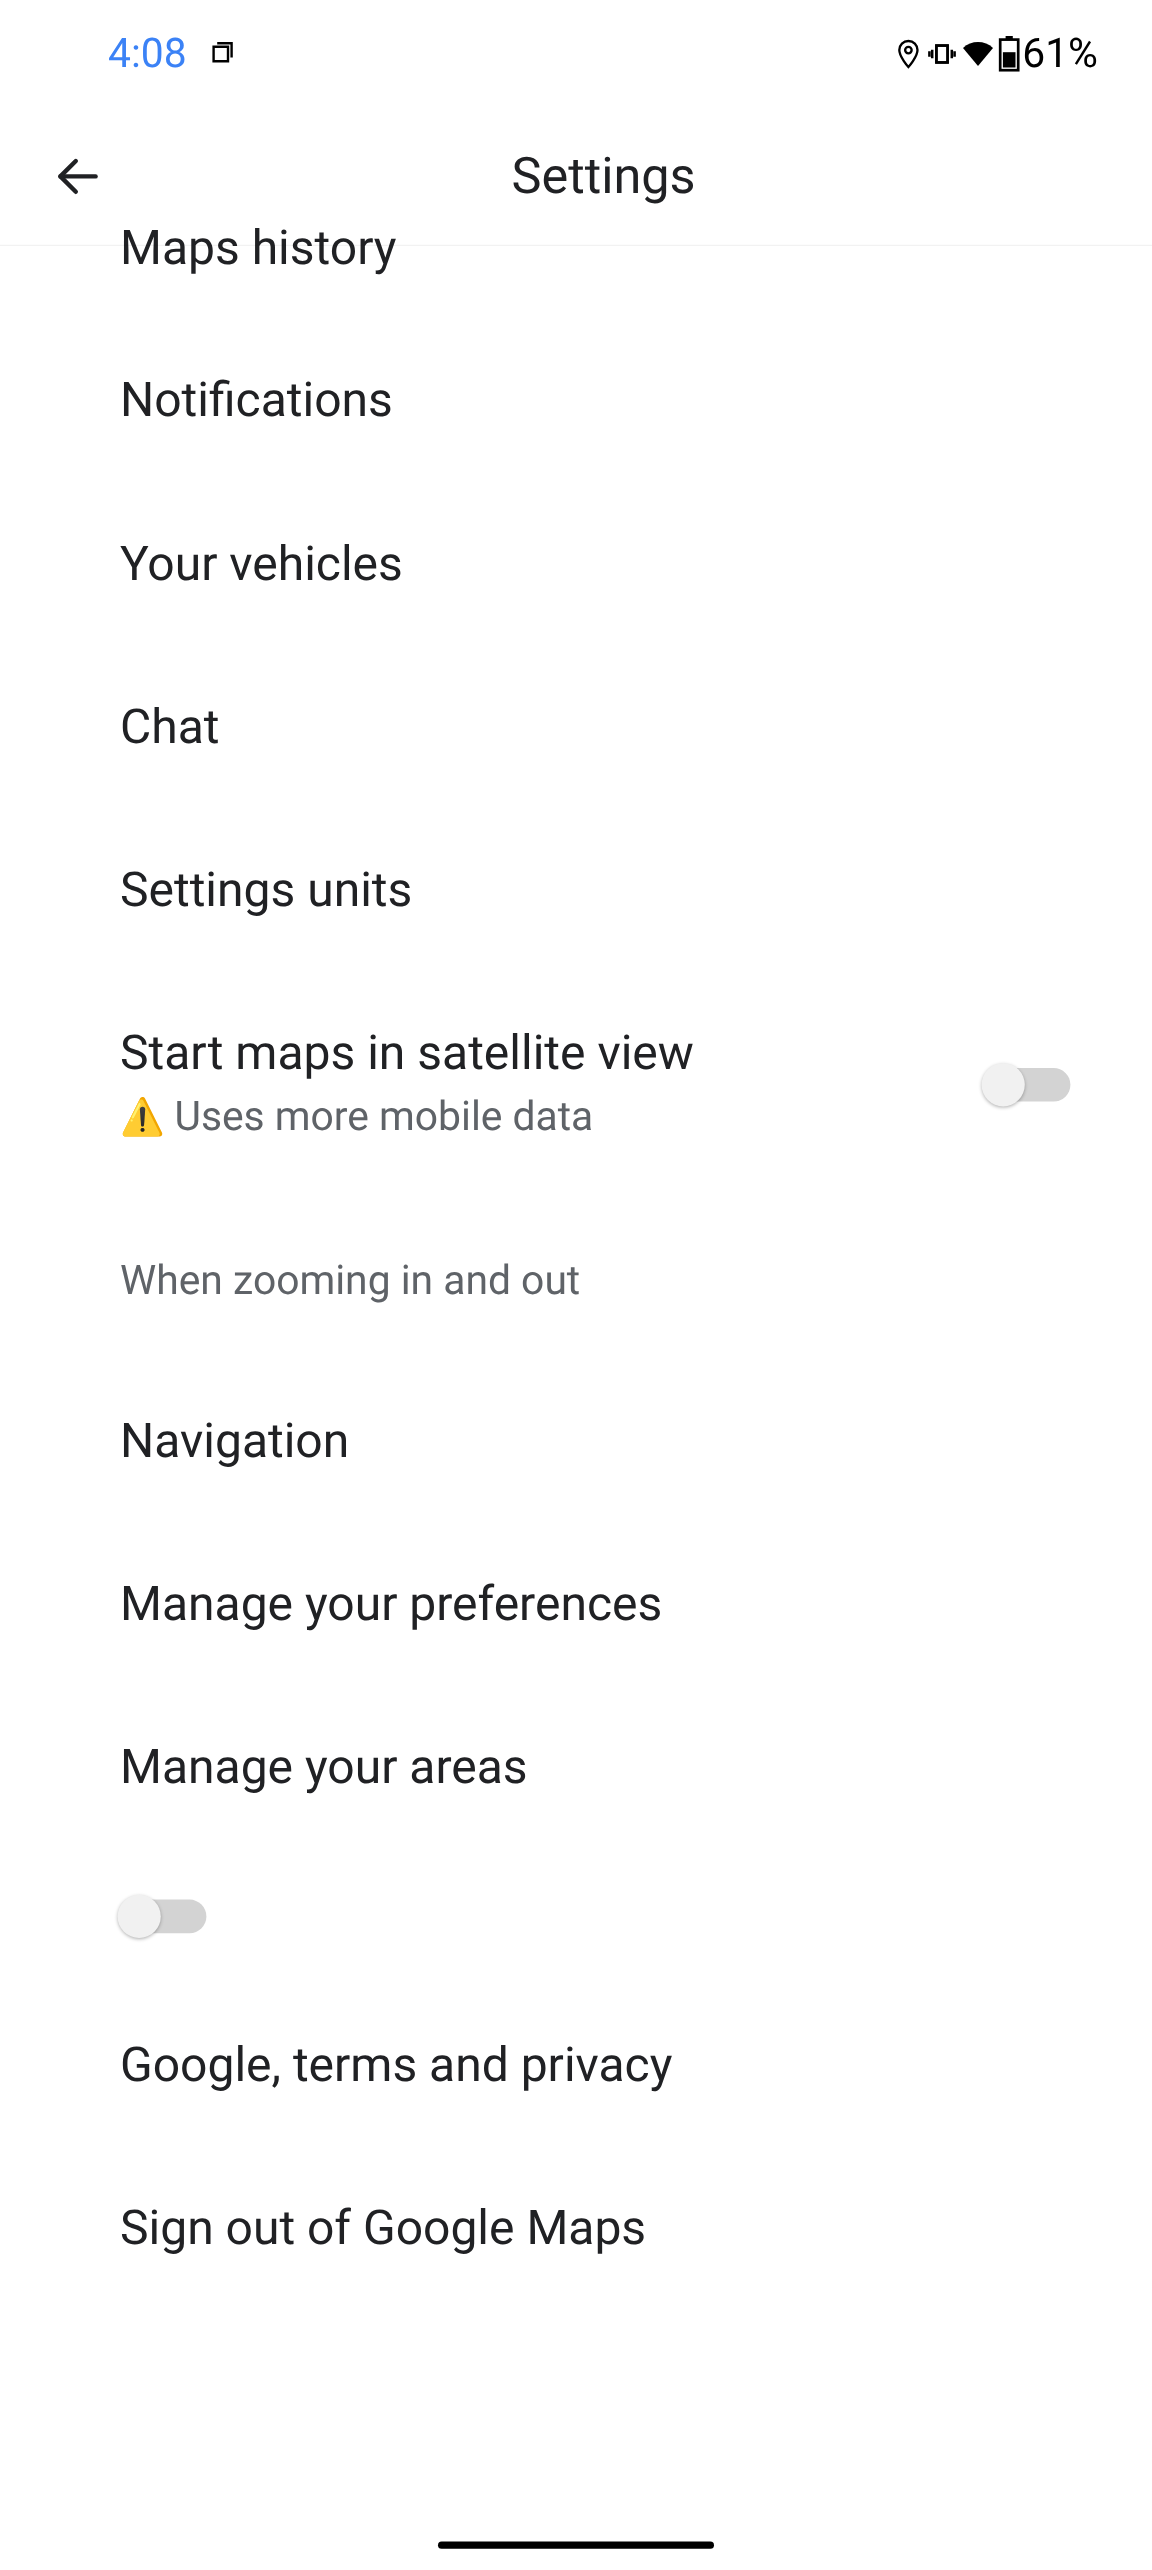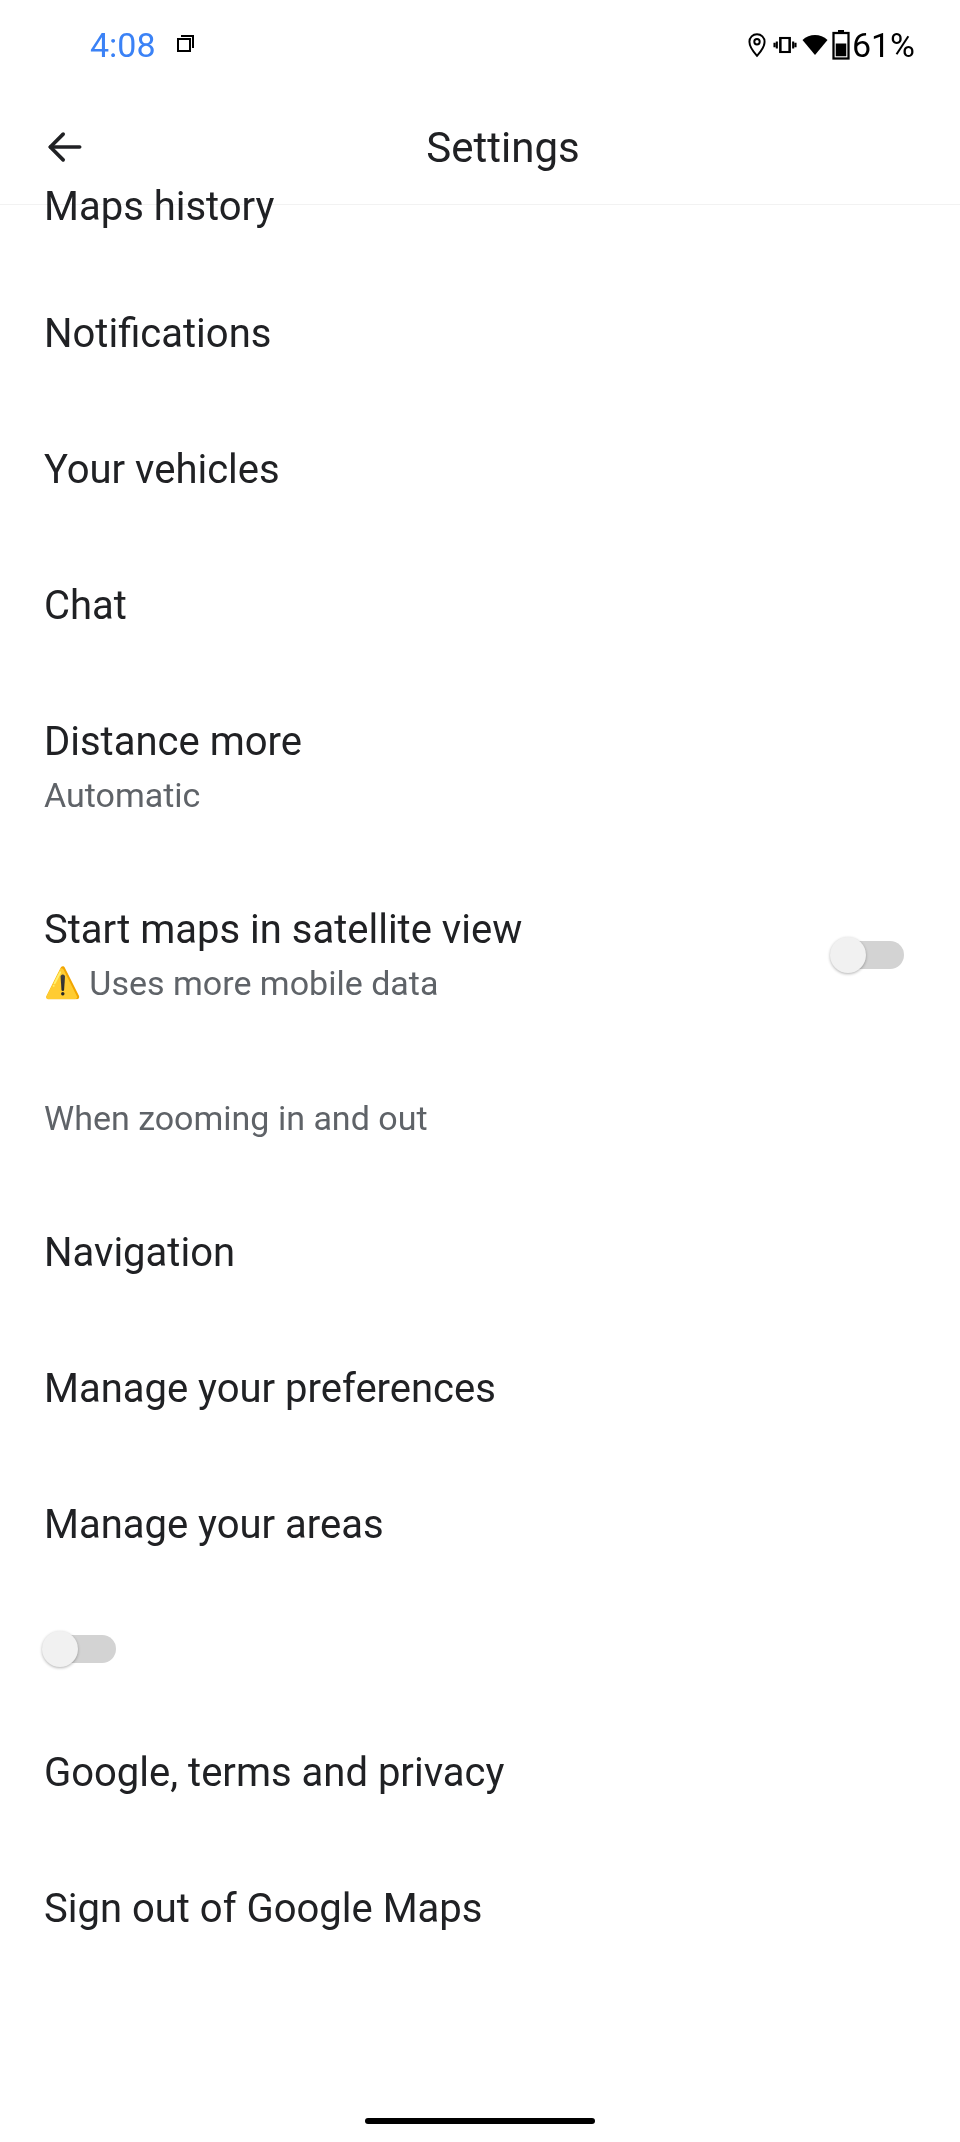--- a/index.html
+++ b/index.html
@@ -61,21 +61,22 @@
     }
     .app-bar-title {
       flex: 1;
       text-align: center;
       font-size: 42px;
       font-weight: 400;
       color: #202124;
       margin-left: 46px;
     }
     .content {
-      padding: 0 44px;
+      padding: 0 56px;
+      margin-left: 44px;
     }
     .partial-item {
       font-size: 40px;
       font-weight: 400;
       color: #202124;
       padding: 0 0 39px 0;
       line-height: 1;
       margin-top: -18px;
       overflow: hidden;
     }
@@ -205,22 +206,21 @@
   </div>
 
   <div class="setting-item">
     <div class="setting-text">
       <div class="setting-title">Chat</div>
     </div>
   </div>
 
   <div class="setting-item">
     <div class="setting-text">
-      <div class="setting-title">Distance more</div>
-      <div class="setting-subtitle">Automatic</div>
+      <div class="setting-title">Settings units</div>
     </div>
   </div>
 
   <div class="setting-item">
     <div class="setting-text">
       <div class="setting-title">Start maps in satellite view</div>
       <div class="setting-subtitle">
         <span class="warning-icon">⚠️</span>
         <span>Uses more mobile data</span>
       </div>

